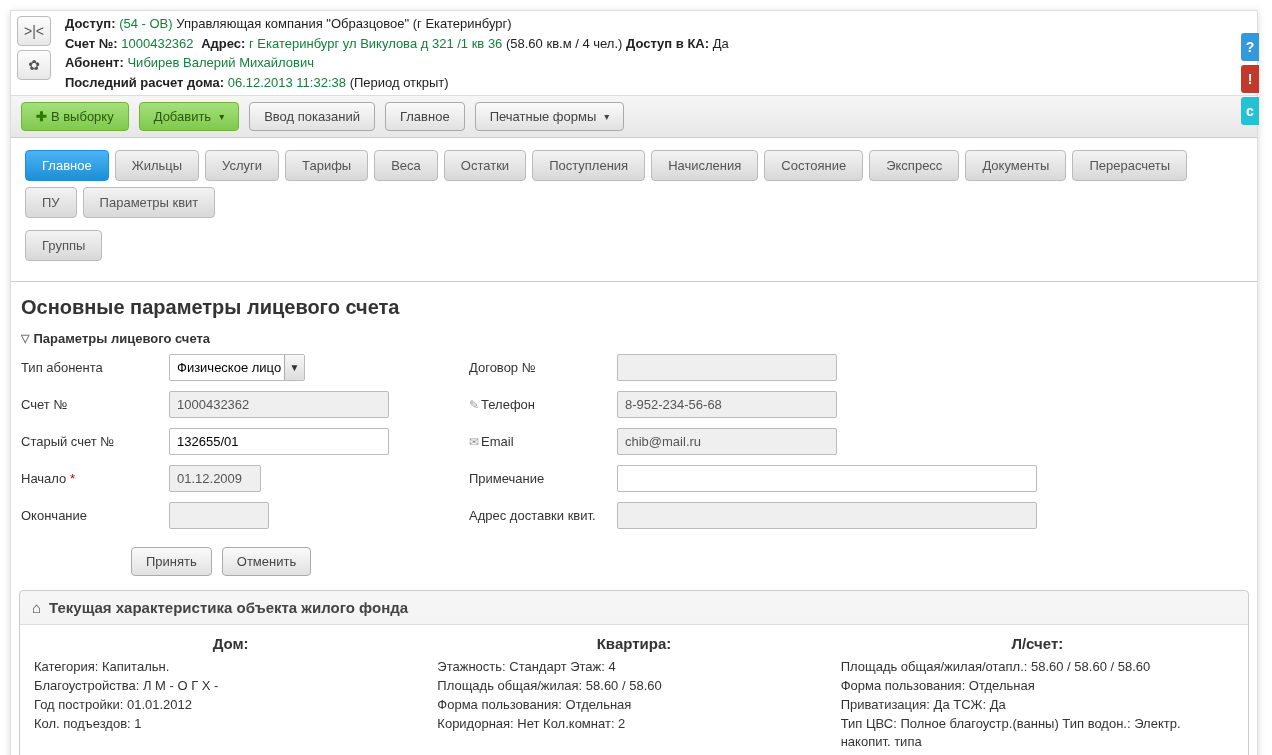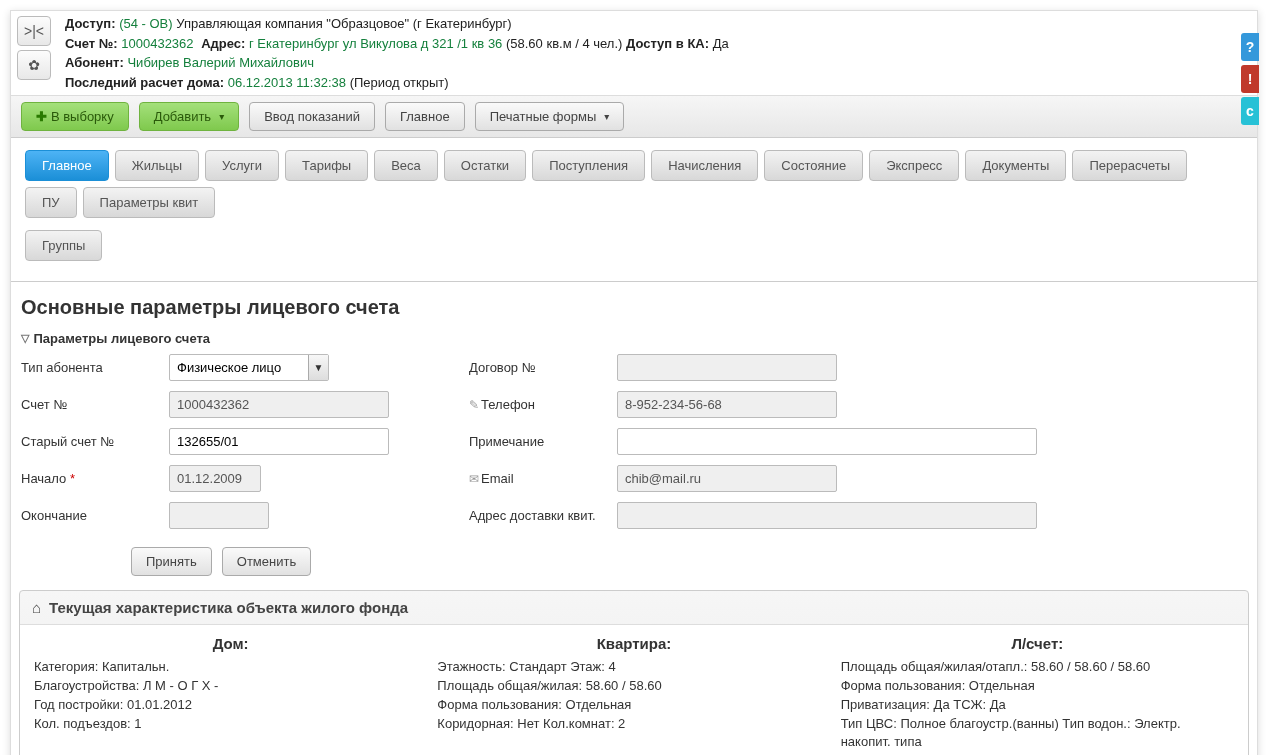--- a/index.html
+++ b/index.html
@@ -187,21 +187,21 @@
   <div class="fieldset-hdr">
     <span class="tri">▽</span>
     <span>Параметры лицевого счета</span>
   </div>
 
   <div class="form-grid">
     <div class="form-col">
       <div class="form-row">
         <label>Тип абонента</label>
         <span class="sel-wrap">
-          <input class="sel" style="width: 160px;" value="Физическое лицо">
+          <input class="sel" style="width: 136px;" value="Физическое лицо">
           <span class="dd">▼</span>
         </span>
       </div>
       <div class="form-row">
         <label>Счет №</label>
         <input class="inp ro" readonly="" value="1000432362" style="">
       </div>
       <div class="form-row">
         <label>Старый счет №</label>
         <input class="inp" value="132655/01" style="">
@@ -223,26 +223,26 @@
     <div class="form-col">
       <div class="form-row">
         <label>Договор №</label>
         <input class="inp ro" readonly="" value="" style="">
       </div>
       <div class="form-row">
         <label><span class="little-icon">✎</span><span>Телефон</span></label>
         <input class="inp ro" readonly="" value="8-952-234-56-68" style="">
       </div>
       <div class="form-row">
+        <label><span class="little-icon">✉</span><span>Email</span></label>
+        <input class="inp ro" readonly="" value="chib@mail.ru" style="">
+      </div>
+      <div class="form-row">
         <label>Примечание</label>
         <input class="inp wide" value="" style="">
-      </div>
-      <div class="form-row">
-        <label><span class="little-icon">✉</span><span>Email</span></label>
-        <input class="inp ro" readonly="" value="chib@mail.ru" style="">
       </div>
       <div class="form-row">
         <label>Адрес доставки квит.</label>
         <input class="inp ro wide" readonly="" value="" style="">
       </div>
     </div>
   </div>
 
   <div class="panel">
     <div class="panel-hdr">

